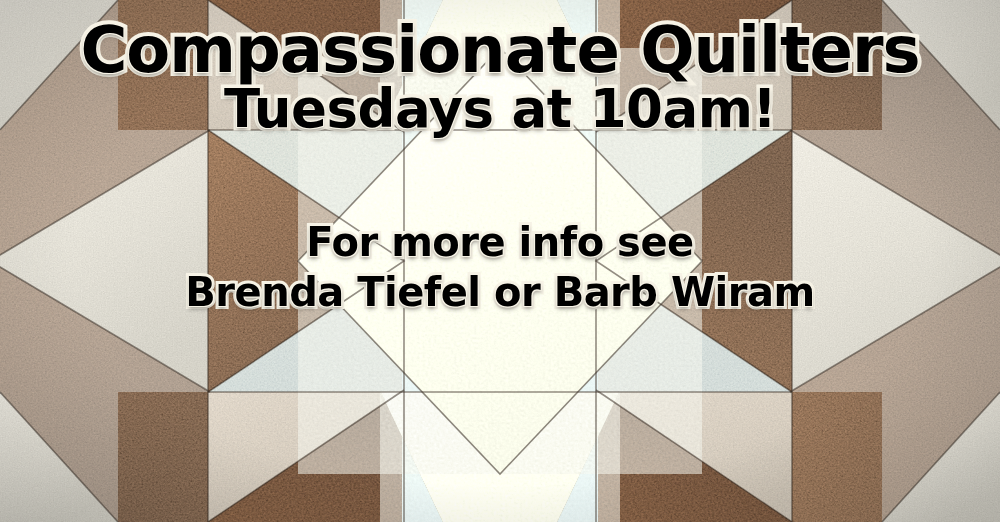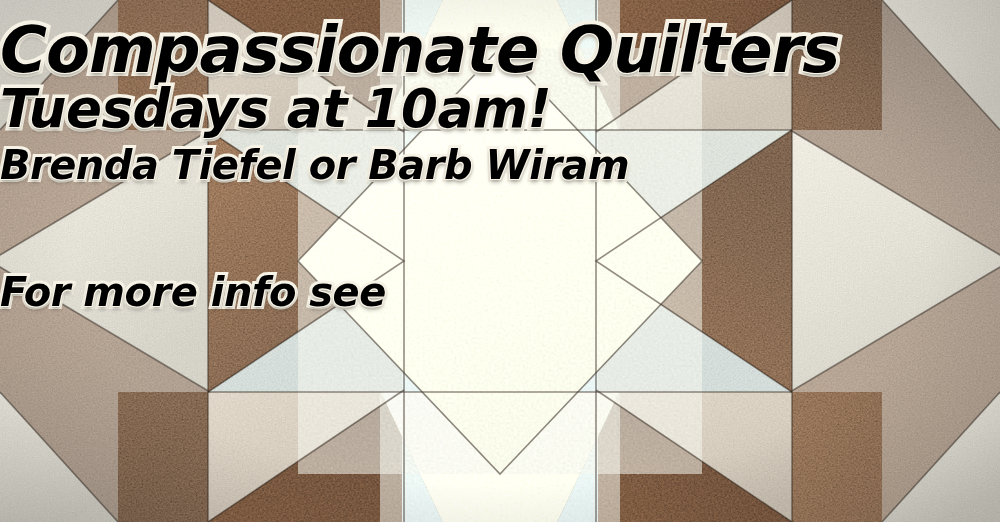--- a/index.html
+++ b/index.html
@@ -21,24 +21,23 @@
     inset: 0;
     width: 1000px;
     height: 522px;
     display: block;
   }
   #text-layer {
     position: absolute;
     inset: 0;
     display: flex;
     flex-direction: column;
-    align-items: flex-start;
+    align-items: center;
     z-index: 5;
     pointer-events: none;
-    font-style: italic;
   }
   .line {
     color: #000000;
     font-weight: 700;
     text-align: center;
     white-space: nowrap;
     letter-spacing: -0.5px;
     -webkit-text-stroke: 7px #f7f3e6;
     paint-order: stroke fill;
     text-shadow:
@@ -241,18 +240,18 @@
 
     <rect x="0" y="0" width="1000" height="522" fill="url(#vign)"></rect>
   </svg>
 
   <div id="text-layer">
     <div class="line" id="title-line">Compassionate Quilters</div>
 
 
     <div class="line" id="sub-line-2">Tuesdays at 10am!</div>
 
+    <div class="line" id="info-line-1">For more info see</div>
+
     <div class="line" id="info-line-2">Brenda Tiefel or Barb Wiram</div>
-
-    <div class="line" id="info-line-1">For more info see</div>
   </div>
 
 </div>
 
 </body></html>

